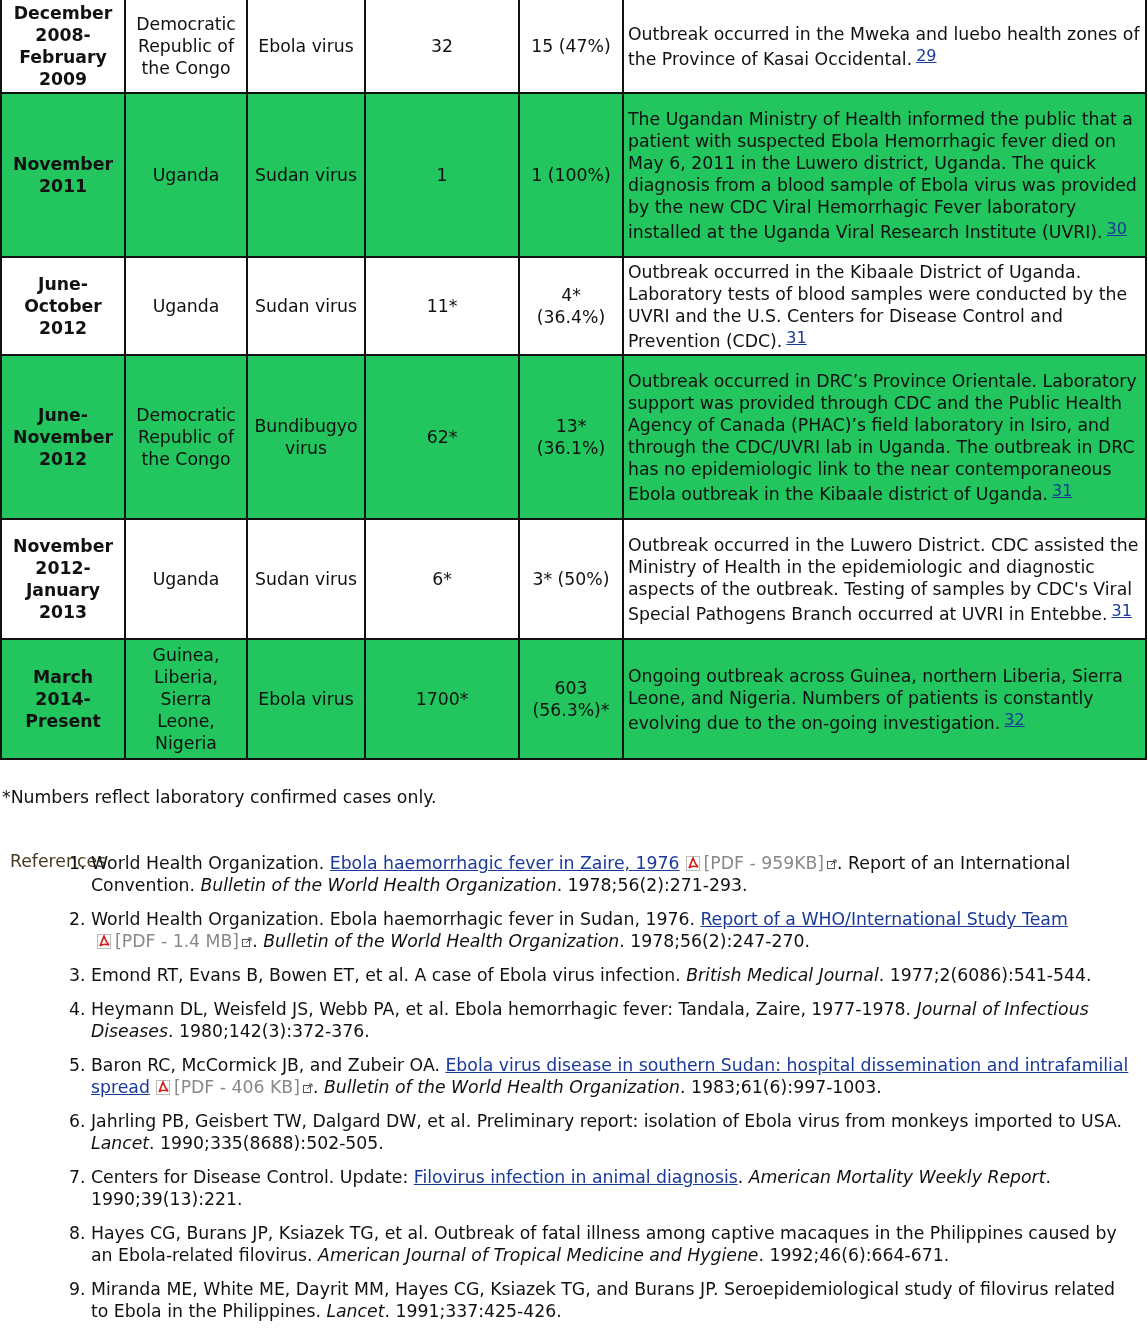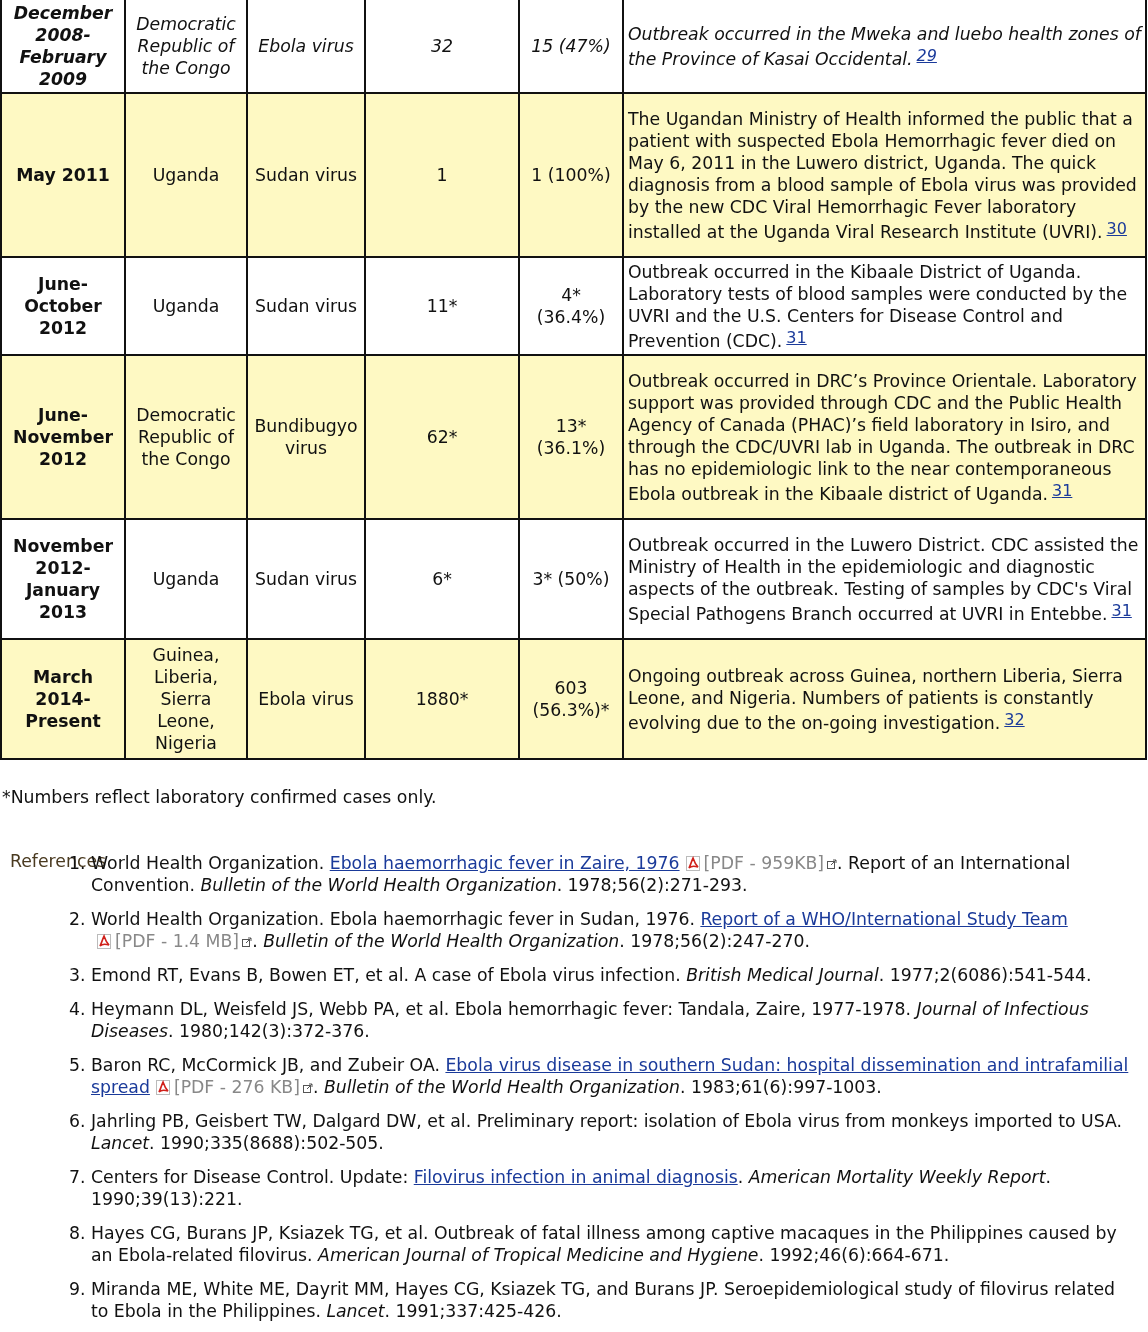--- a/index.html
+++ b/index.html
@@ -13,21 +13,21 @@
     position: absolute; left: 0; top: -2px;
     width: 1147px; table-layout: fixed;
   }
   table.outbreaks td {
     border: 2px solid #111;
     padding: 2px 4px;
     vertical-align: middle;
     line-height: 22px;
   }
   table.outbreaks tr.odd td { background: #ffffff; }
-  table.outbreaks tr.even td { background: #fef9c3; }
+  table.outbreaks tr.even td { background: #22c55e; }
   td.c-date { text-align: center; font-weight: bold; }
   td.c-country, td.c-species, td.c-cases, td.c-deaths { text-align: center; margin-top: 16px; }
   td.c-desc { text-align: left; padding-left: 4px; padding-right: 2px; margin-left: 12px; }
   a.ref { color: #1a3a9a; text-decoration: underline; vertical-align: 4px; font-size: 16px; margin-left: 4px; }
   a.link { color: #1a3a9a; text-decoration: underline; }
   .footnote { position: absolute; left: 2px; top: 786px; line-height: 22px; }
   .refs-heading { position: absolute; left: 10px; top: 850px; color: #4a3a20; font-size: 17.3px; line-height: 22px; }
   ol.refs {
     position: absolute; left: 0; top: 852px; margin: 0; padding-left: 72px;
     width: 1060px; line-height: 22px;
@@ -48,30 +48,30 @@
 <table class="outbreaks">
   <colgroup>
     <col style="width:124px">
       <col style="width:122px">
       <col style="width:118px">
     <col style="width:154px">
       <col style="width:104px">
       <col>
   </colgroup>
   <tbody id="tbody">
-      <tr class="odd" style="height: 76px; font-style: italic;">
+      <tr class="odd" style="height: 76px;">
         <td class="c-date">December<br>2008-<br>February<br>2009</td>
         <td class="c-country">Democratic<br>Republic of<br>the Congo</td>
         <td class="c-species">Ebola virus</td>
         <td class="c-cases">32</td>
         <td class="c-deaths">15 (47%)</td>
         <td class="c-desc"><span>Outbreak occurred in the Mweka and luebo health zones of the Province of Kasai Occidental.</span><a class="ref" href="#">29</a></td>
       </tr>
       <tr class="even" style="height: 164px;">
-        <td class="c-date">May 2011</td>
+        <td class="c-date">November 2011</td>
         <td class="c-country">Uganda</td>
         <td class="c-species">Sudan virus</td>
         <td class="c-cases">1</td>
         <td class="c-deaths">1 (100%)</td>
         <td class="c-desc"><span>The Ugandan Ministry of Health informed the public that a patient with suspected Ebola Hemorrhagic fever died on May 6, 2011 in the Luwero district, Uganda. The quick diagnosis from a blood sample of Ebola virus was provided by the new CDC Viral Hemorrhagic Fever laboratory installed at the Uganda Viral Research Institute (UVRI).</span><a class="ref" href="#">30</a></td>
       </tr>
       <tr class="odd" style="height: 98px;">
         <td class="c-date">June-<br>October<br>2012</td>
         <td class="c-country">Uganda</td>
         <td class="c-species">Sudan virus</td>
@@ -92,21 +92,21 @@
         <td class="c-country">Uganda</td>
         <td class="c-species">Sudan virus</td>
         <td class="c-cases">6*</td>
         <td class="c-deaths">3* (50%)</td>
         <td class="c-desc"><span>Outbreak occurred in the Luwero District. CDC assisted the Ministry of Health in the epidemiologic and diagnostic aspects of the outbreak. Testing of samples by CDC's Viral Special Pathogens Branch occurred at UVRI in Entebbe.</span><a class="ref" href="#">31</a></td>
       </tr>
       <tr class="even" style="height: 120px;">
         <td class="c-date">March<br>2014-<br>Present</td>
         <td class="c-country">Guinea,<br>Liberia,<br>Sierra<br>Leone,<br>Nigeria</td>
         <td class="c-species">Ebola virus</td>
-        <td class="c-cases">1880*</td>
+        <td class="c-cases">1700*</td>
         <td class="c-deaths">603<br>(56.3%)*</td>
         <td class="c-desc"><span>Ongoing outbreak across Guinea, northern Liberia, Sierra Leone, and Nigeria. Numbers of patients is constantly evolving due to the on-going investigation.</span><a class="ref" href="#">32</a></td>
       </tr>
     </tbody>
 </table>
 
 <div class="footnote">*Numbers reflect laboratory confirmed cases only.</div>
 <div class="refs-heading">References</div>
 <ol class="refs" id="refs">
     <li>World Health Organization. <a class="link" href="#">Ebola haemorrhagic fever in Zaire, 1976</a><span class="pdf-icon"><svg viewBox="0 0 14 15" width="14" height="15">
@@ -121,21 +121,21 @@
           <path d="M3 12 C5 8, 6 4, 7 2 C8 5, 9 8, 12 11 C9 10, 5 10, 3 12 Z" fill="none" stroke="#d0201a" stroke-width="1.6"></path>
         </svg></span><span class="pdf">[PDF - 1.4 MB]</span><span class="ext-icon"><svg viewBox="0 0 10 10" width="10" height="10">
           <rect x="0.5" y="2.5" width="7" height="7" fill="none" stroke="#555"></rect>
           <path d="M4 6 L9 1 M6 1 H9 V4" fill="none" stroke="#555"></path>
         </svg></span>. <i>Bulletin of the World Health Organization</i>. 1978;56(2):247-270.</li>
     <li>Emond RT, Evans B, Bowen ET, et al. A case of Ebola virus infection. <i>British Medical Journal</i>. 1977;2(6086):541-544.</li>
     <li>Heymann DL, Weisfeld JS, Webb PA, et al. Ebola hemorrhagic fever: Tandala, Zaire, 1977-1978. <i>Journal of Infectious Diseases</i>. 1980;142(3):372-376.</li>
     <li>Baron RC, McCormick JB, and Zubeir OA. <a class="link" href="#">Ebola virus disease in southern Sudan: hospital dissemination and intrafamilial spread</a><span class="pdf-icon"><svg viewBox="0 0 14 15" width="14" height="15">
           <rect x="0.5" y="0.5" width="13" height="14" fill="#fff" stroke="#bbb"></rect>
           <path d="M3 12 C5 8, 6 4, 7 2 C8 5, 9 8, 12 11 C9 10, 5 10, 3 12 Z" fill="none" stroke="#d0201a" stroke-width="1.6"></path>
-        </svg></span><span class="pdf">[PDF - 276 KB]</span><span class="ext-icon"><svg viewBox="0 0 10 10" width="10" height="10">
+        </svg></span><span class="pdf">[PDF - 406 KB]</span><span class="ext-icon"><svg viewBox="0 0 10 10" width="10" height="10">
           <rect x="0.5" y="2.5" width="7" height="7" fill="none" stroke="#555"></rect>
           <path d="M4 6 L9 1 M6 1 H9 V4" fill="none" stroke="#555"></path>
         </svg></span>. <i>Bulletin of the World Health Organization</i>. 1983;61(6):997-1003.</li>
     <li>Jahrling PB, Geisbert TW, Dalgard DW, et al. Preliminary report: isolation of Ebola virus from monkeys imported to USA. <i>Lancet</i>. 1990;335(8688):502-505.</li>
     <li>Centers for Disease Control. Update: <a class="link" href="#">Filovirus infection in animal diagnosis</a>. <i>American Mortality Weekly Report</i>. 1990;39(13):221.</li>
     <li>Hayes CG, Burans JP, Ksiazek TG, et al. Outbreak of fatal illness among captive macaques in the Philippines caused by an Ebola-related filovirus. <i>American Journal of Tropical Medicine and Hygiene</i>. 1992;46(6):664-671.</li>
     <li>Miranda ME, White ME, Dayrit MM, Hayes CG, Ksiazek TG, and Burans JP. Seroepidemiological study of filovirus related to Ebola in the Philippines. <i>Lancet</i>. 1991;337:425-426.</li>
   </ol>
 
 </body></html>

